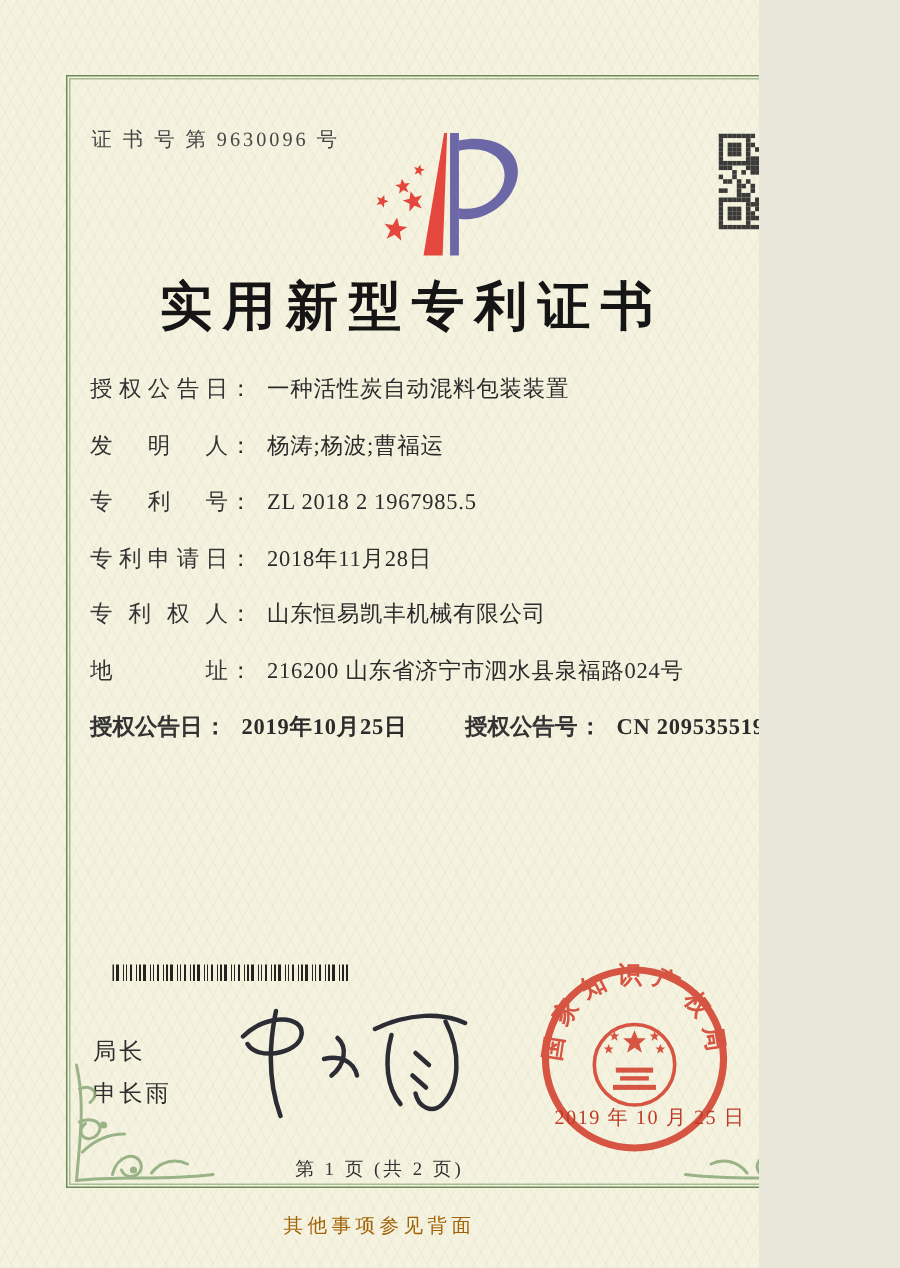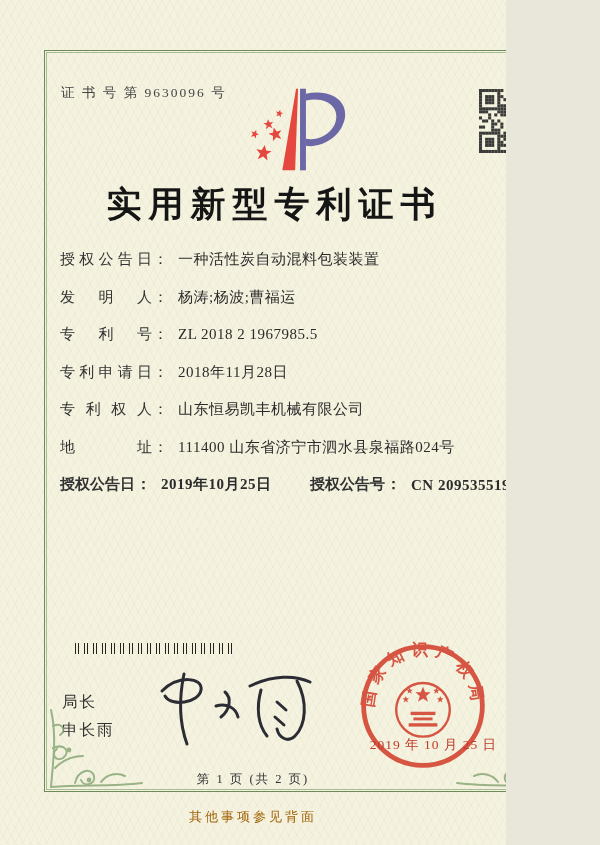--- a/index.html
+++ b/index.html
@@ -336,21 +336,21 @@
       <span class="fvalue">2018年11月28日</span>
     </div>
     <div class="frow">
       <span class="flabel">专利权人</span>
         <span class="fcolon">：</span>
       <span class="fvalue">山东恒易凯丰机械有限公司</span>
     </div>
     <div class="frow">
       <span class="flabel">地址</span>
         <span class="fcolon">：</span>
-      <span class="fvalue">111400 山东省济宁市泗水县泉福路024号</span>
+      <span class="fvalue">216200 山东省济宁市泗水县泉福路024号</span>
     </div>
     <div class="frow">
       <span class="gpair">
         <span class="glabel">授权公告日</span>
           <span class="fcolon">：</span>
         <span class="fvalue">2019年10月25日</span>
       </span>
       <span class="gpair gpair2">
         <span class="glabel">授权公告号</span>
           <span class="fcolon">：</span>

